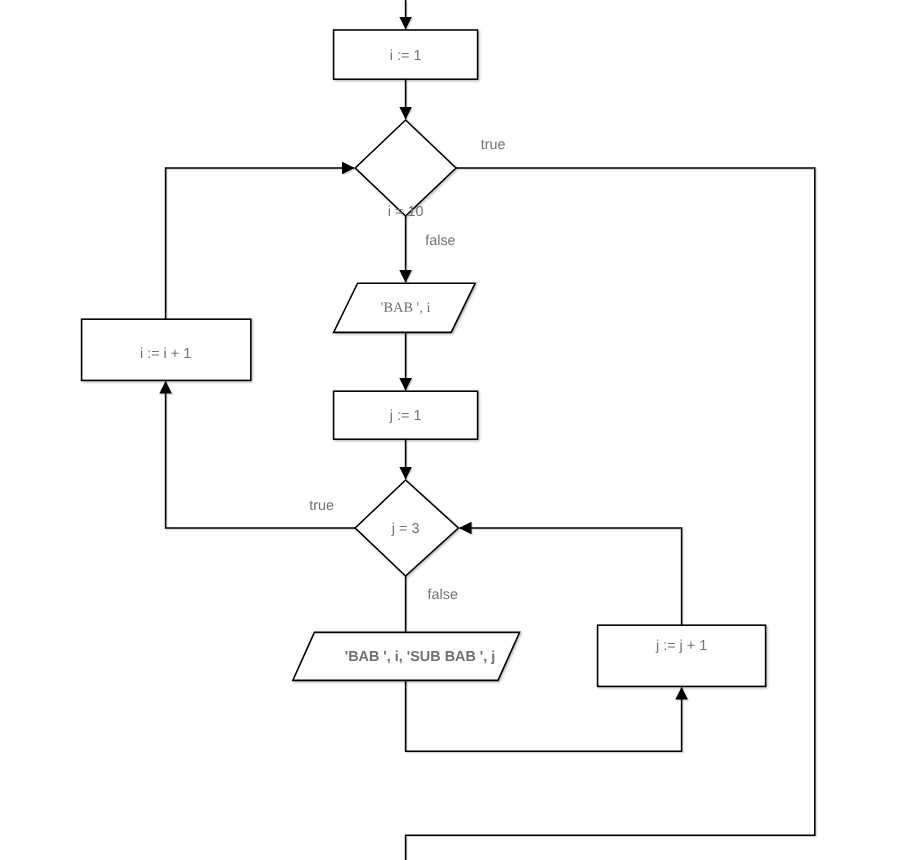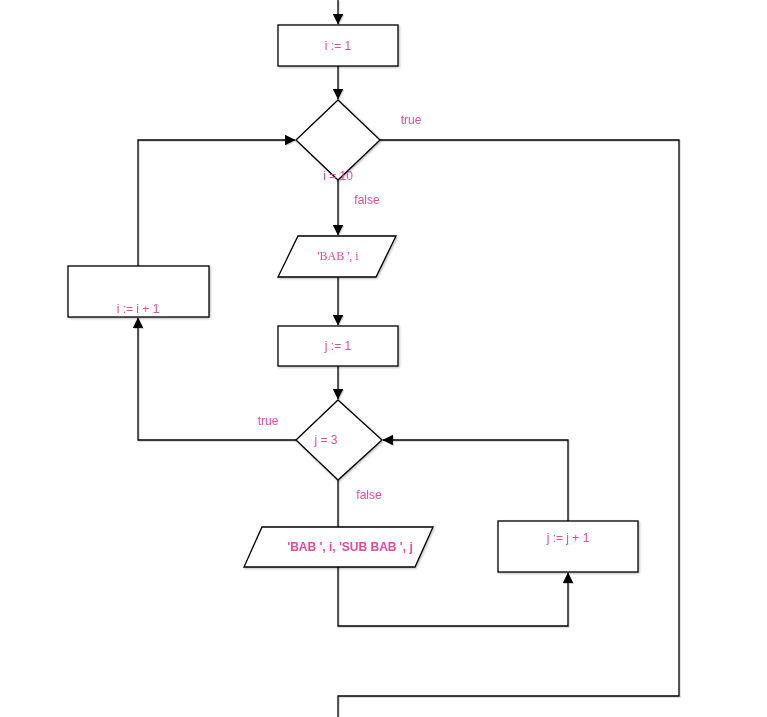--- a/index.html
+++ b/index.html
@@ -30,21 +30,21 @@
     fill: #ffffff;
     stroke: #000000;
     stroke-width: 1.3;
     filter: drop-shadow(1.5px 1.5px 1px rgba(0,0,0,0.28));
   }
   .lbl {
     position: absolute;
     transform: translate(-50%, -50%);
     font-size: 12px;
     line-height: 14px;
-    color: #ec4899;
+    color: #737373;
     white-space: nowrap;
     text-align: left;
     user-select: none;
   }
 </style>
 </head>
 <body>
 
 <div id="stage">
 
@@ -74,23 +74,23 @@
     <polygon class="shape" points="338,400 382,440 338,480 296,440"></polygon>
     <polygon class="shape" points="262,527 433,527 415,567 244,567"></polygon>
     <rect class="shape" x="498" y="521" width="140" height="51"></rect>
     <rect class="shape" x="68" y="266" width="141" height="51"></rect>
   </svg>
 
   <div class="lbl" style="left:338px; top:46px;">i := 1</div>
   <div class="lbl" style="left:338px; top:140px;margin-top:36px;">i = 10</div>
   <div class="lbl" style="left:338px; top:256px;font-family:Liberation Serif, serif;">'BAB ', i</div>
   <div class="lbl" style="left:338px; top:346px;">j := 1</div>
-  <div class="lbl" style="left:326px; top:440px;">j = 3</div>
+  <div class="lbl" style="left:338px; top:440px;">j = 3</div>
   <div class="lbl" style="left:350px; top:547px;font-weight:bold;">'BAB ', i, 'SUB BAB ', j</div>
   <div class="lbl" style="left:568px; top:538px;">j := j + 1</div>
-  <div class="lbl" style="left:138px; top:309px;">i := i + 1</div>
+  <div class="lbl" style="left:138px; top:294px;">i := i + 1</div>
 
   <div class="lbl" style="left:411px; top:120px;">true</div>
   <div class="lbl" style="left:367px; top:200px;">false</div>
   <div class="lbl" style="left:268px; top:421px;">true</div>
   <div class="lbl" style="left:369px; top:495px;">false</div>
 
 </div>
 
 </body></html>

